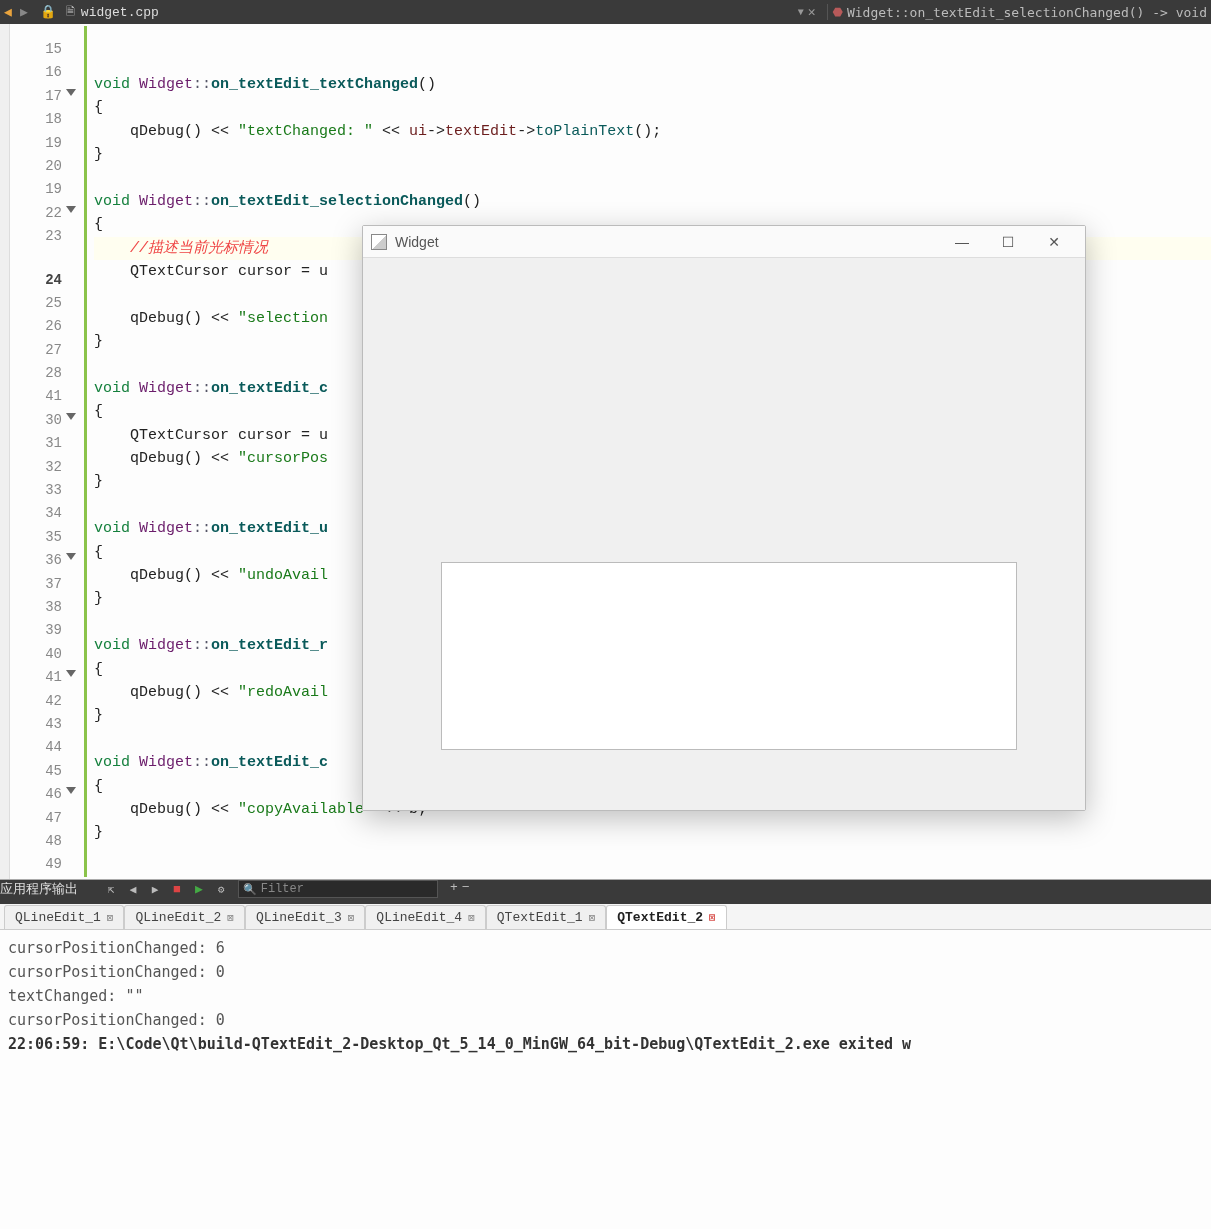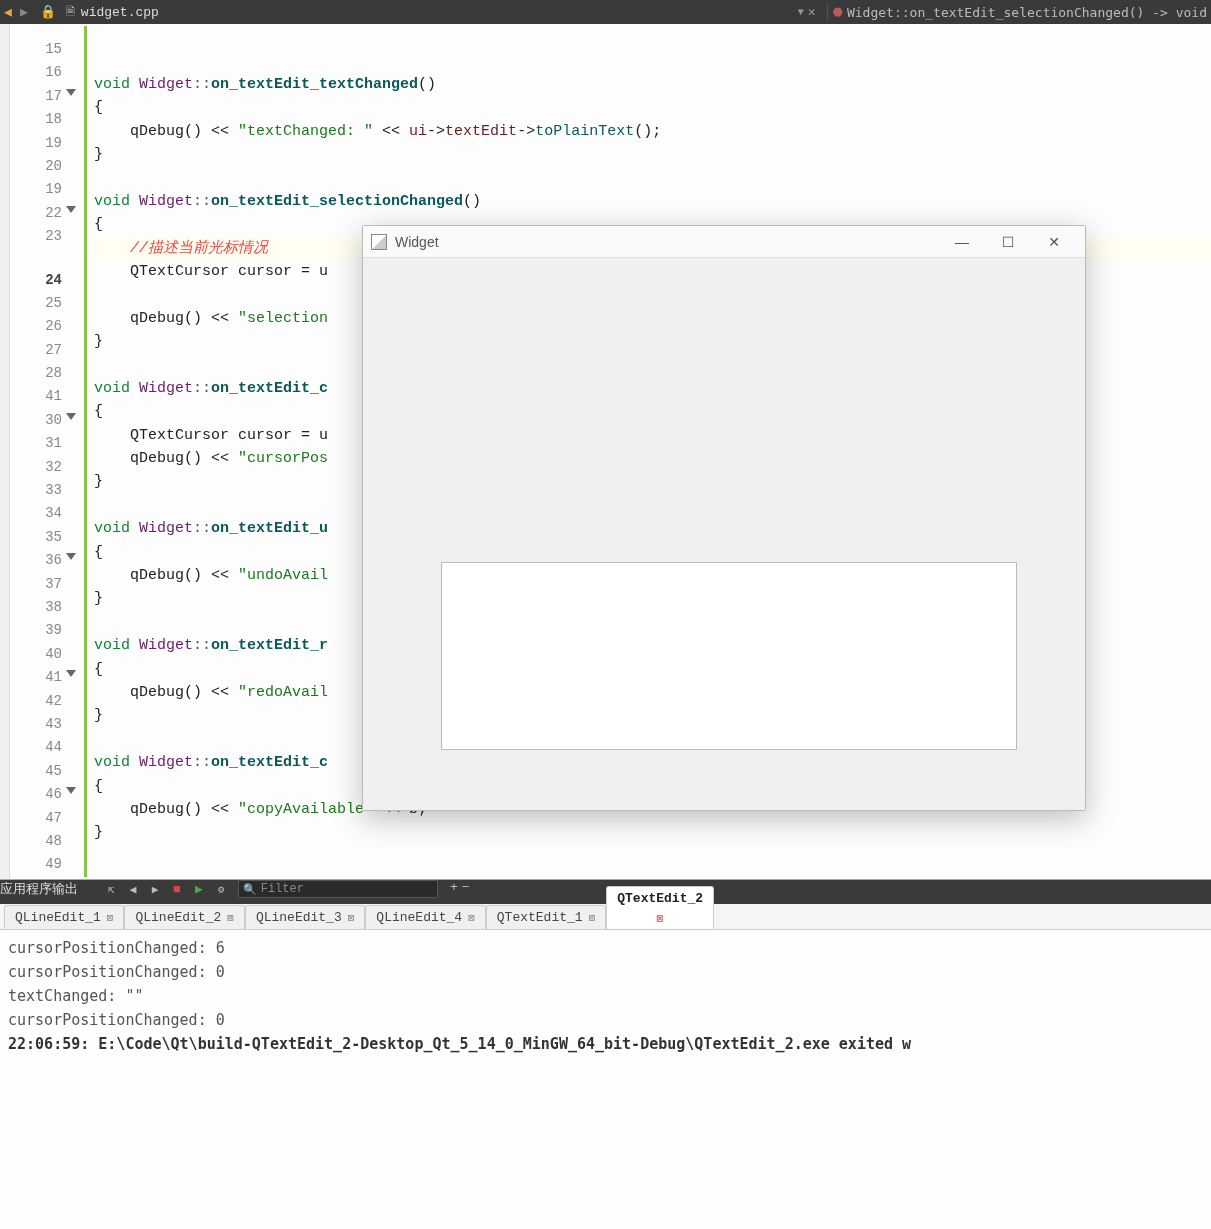--- a/index.html
+++ b/index.html
@@ -162,21 +162,20 @@
   align-items: center;
   gap: 6px;
   cursor: pointer;
   color: #444;
   border-radius: 3px 3px 0 0;
 }
 .output-tab.active {
   background: #fff;
   color: #222;
   font-weight: bold;
-  flex-direction: column;
 }
 .tab-x { color: #888; font-size: 11px; }
 .tab-x.red { color: #d9534f; font-weight: bold; }
 .output-body {
   padding: 6px 8px;
   font-size: 15px;
   color: #555;
   line-height: 1.6;
   font-family: Consolas, monospace;
 }

